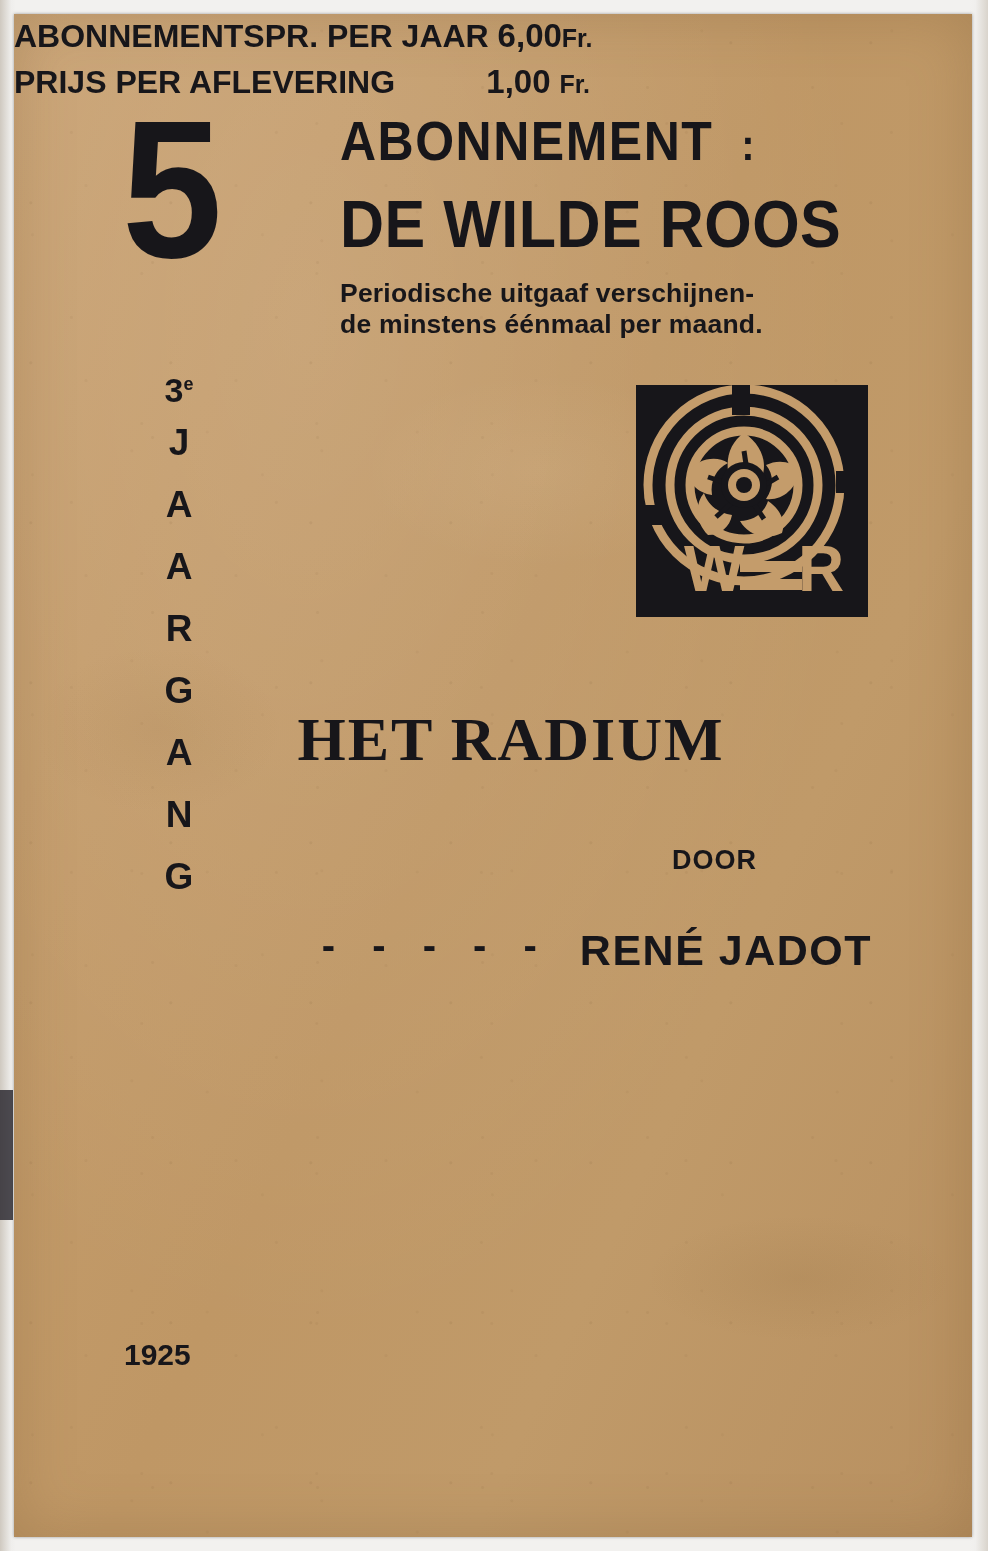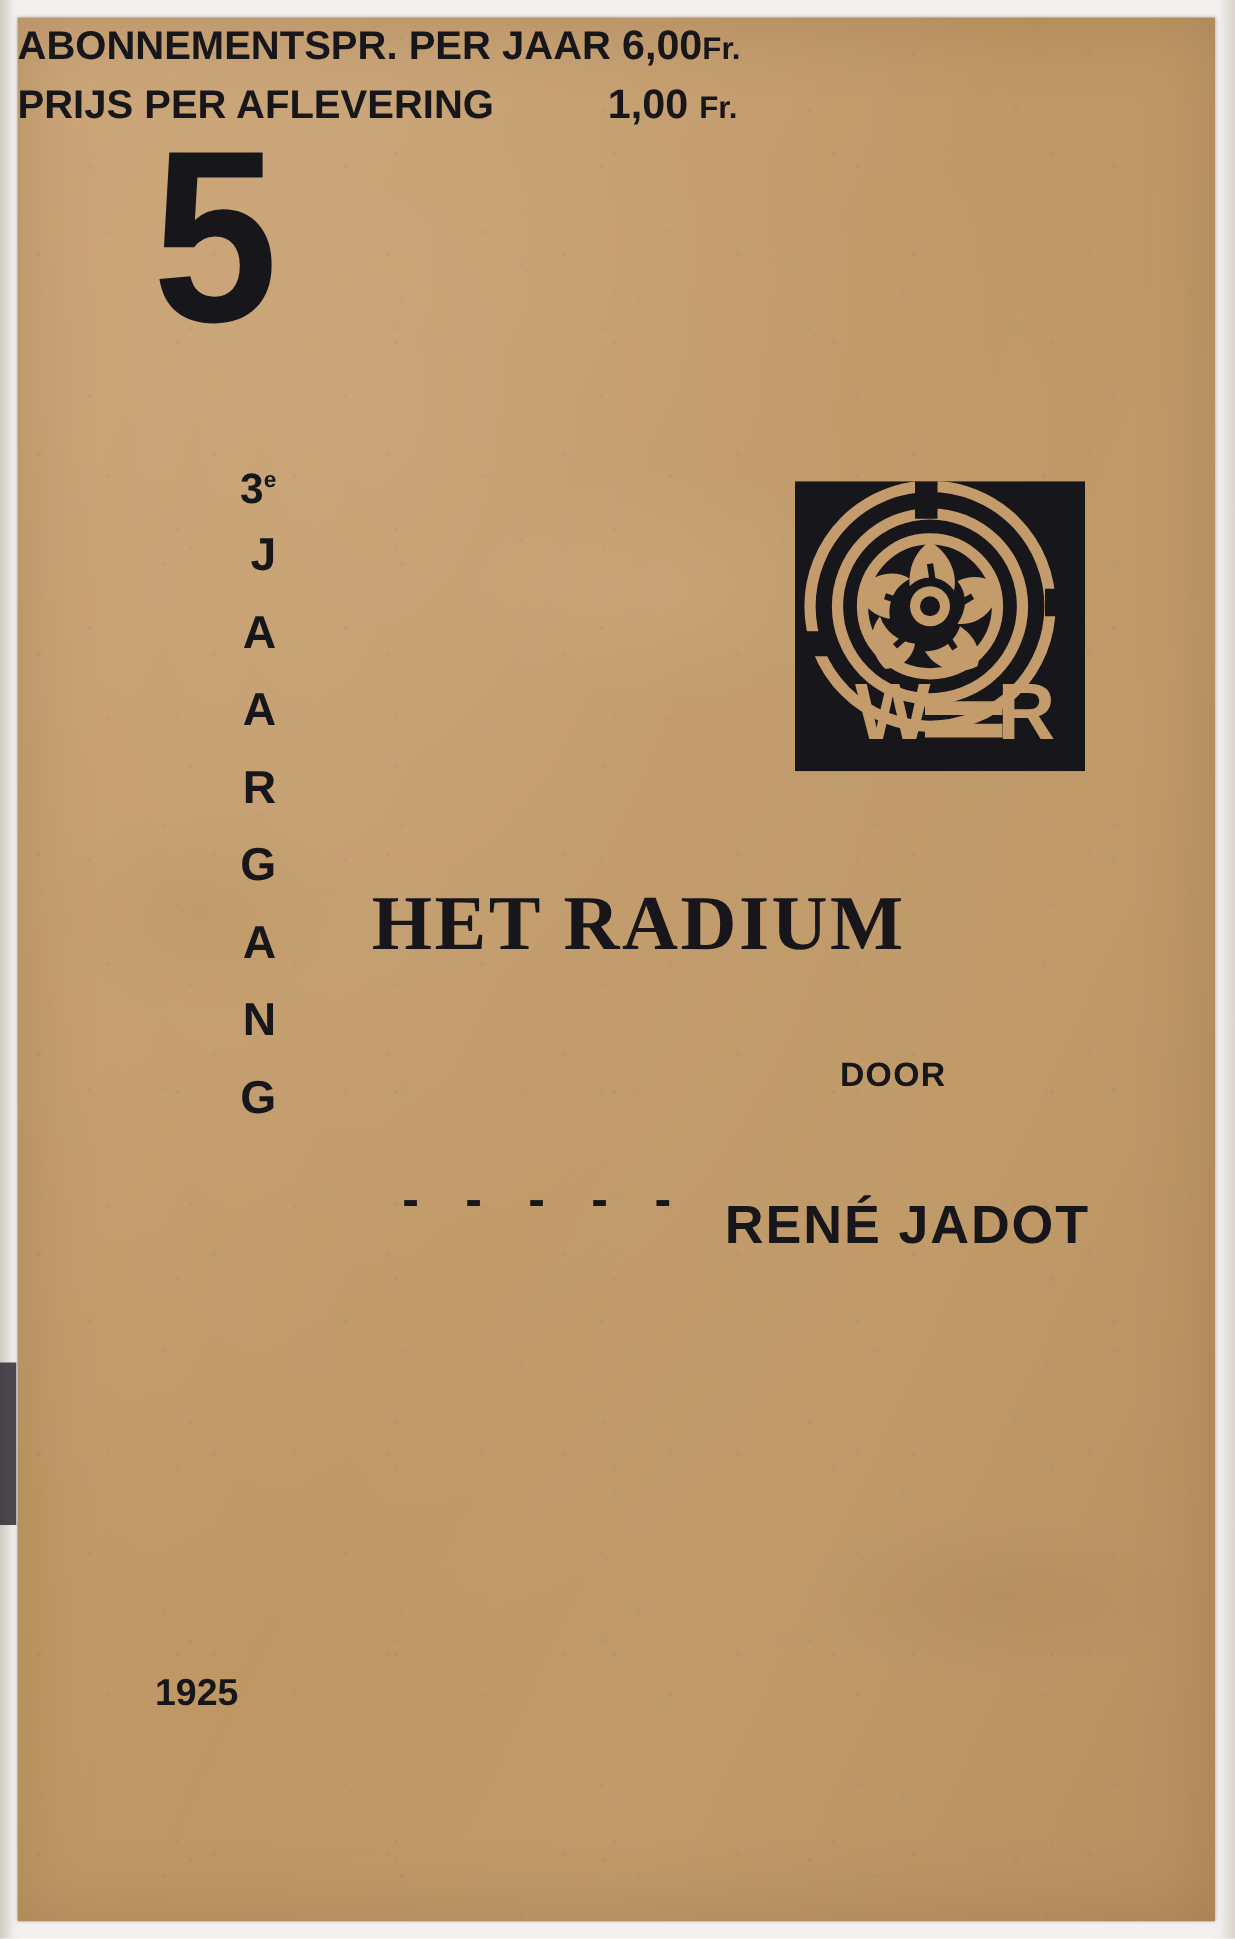--- a/index.html
+++ b/index.html
@@ -108,21 +108,21 @@
     letter-spacing: -4px;
     transform: scaleX(0.92);
     transform-origin: left top;
   }
 
   
   #volume-vertical {
     left: 123px;
     top: 348px;
     width: 84px;
-    text-align: right;
+    text-align: center;
   }
   #volume-vertical .vchar {
     display: block;
     font-weight: 700;
     font-size: 37px;
     line-height: 62px;
     letter-spacing: 0px;
     color: #17161a;
   }
   #volume-ordinal {
@@ -236,21 +236,20 @@
     line-height: 40px;
     position: relative;
     top: -6px;
   }
   #author-name {
     font-weight: 700;
     font-size: 43px;
     letter-spacing: 1.5px;
     color: #17161a;
     white-space: nowrap;
-    margin-top: 30px;
   }
 
   
   #footer-year {
     left: 110px;
     top: 1324px;
     font-weight: 700;
     font-size: 30px;
     letter-spacing: 0px;
     color: #17161a;
@@ -300,20 +299,30 @@
       <span class="vchar">J</span>
       <span class="vchar">A</span>
       <span class="vchar">A</span>
       <span class="vchar">R</span>
       <span class="vchar">G</span>
       <span class="vchar">A</span>
       <span class="vchar">N</span>
       <span class="vchar">G</span>
     </div>
 
+    <div id="masthead">
+      <div id="abonnement-line">
+        <span>ABONNEMENT</span><span class="colon">:</span>
+      </div>
+      <div id="journal-title">DE WILDE ROOS</div>
+      <div id="subtitle">
+        <div>Periodische uitgaaf verschijnen-</div>
+        <div>de minstens éénmaal per maand.</div>
+      </div>
+    </div>
 
     <div id="logo-block">
       <svg width="232" height="232" viewBox="0 0 232 232" aria-hidden="true">
         <rect x="0" y="0" width="232" height="232" fill="#17161a"></rect>
 
         <g fill="none" stroke="#c49c6b" stroke-width="9">
           <circle cx="108" cy="100" r="96"></circle>
           <circle cx="108" cy="100" r="74"></circle>
           <circle cx="108" cy="100" r="54"></circle>
         </g>

